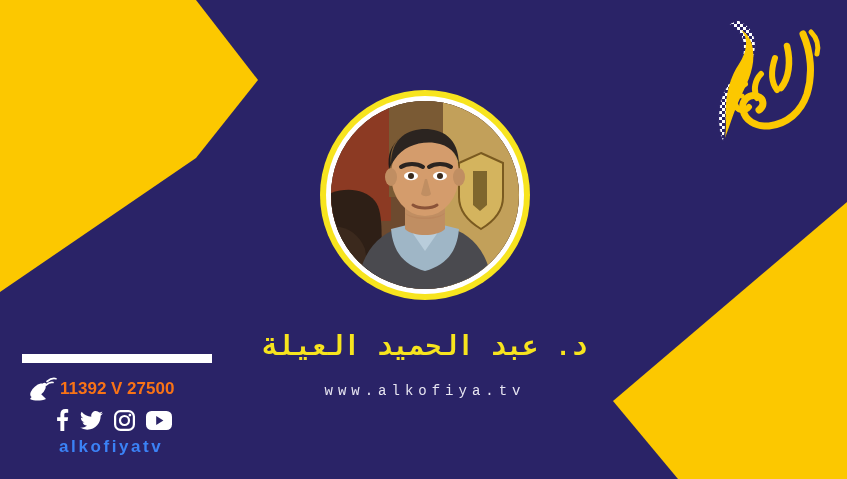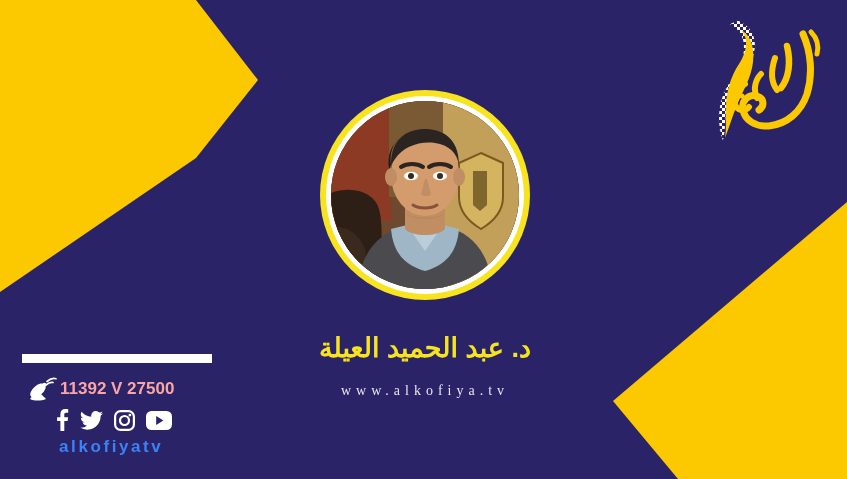--- a/index.html
+++ b/index.html
@@ -64,28 +64,28 @@
     text-align: center;
   }
   #person-name {
     color: #f7e41e;
     font-size: 27px;
     line-height: 36px;
     font-weight: 700;
     direction: rtl;
     unicode-bidi: bidi-override;
     white-space: nowrap;
-    font-family: Liberation Sans, sans-serif;
+    font-family: Liberation Mono, monospace;
   }
   #website {
     margin-top: 17px;
     color: #e8e6f2;
     font-size: 14px;
     letter-spacing: 5px;
-    font-family: Liberation Serif, serif;
+    font-family: Liberation Mono, monospace;
     white-space: nowrap;
   }
 
   
   #info-block {
     position: absolute;
     left: 22px;
     top: 354px;
     width: 230px;
   }
@@ -94,21 +94,21 @@
     height: 9px;
     background: #ffffff;
   }
   #freq-row {
     display: flex;
     align-items: center;
     margin-top: 13px;
   }
   #dish-icon { width: 30px; height: 26px; flex: 0 0 auto; display:block; margin-left:6px;}
   #freq-text {
-    color: #fca5a5;
+    color: #f97316;
     font-size: 17px;
     font-weight: 700;
     letter-spacing: 0px;
     margin-left: 2px;
     white-space: nowrap;
   }
   #social-row {
     display: flex;
     align-items: center;
     gap: 11px;

